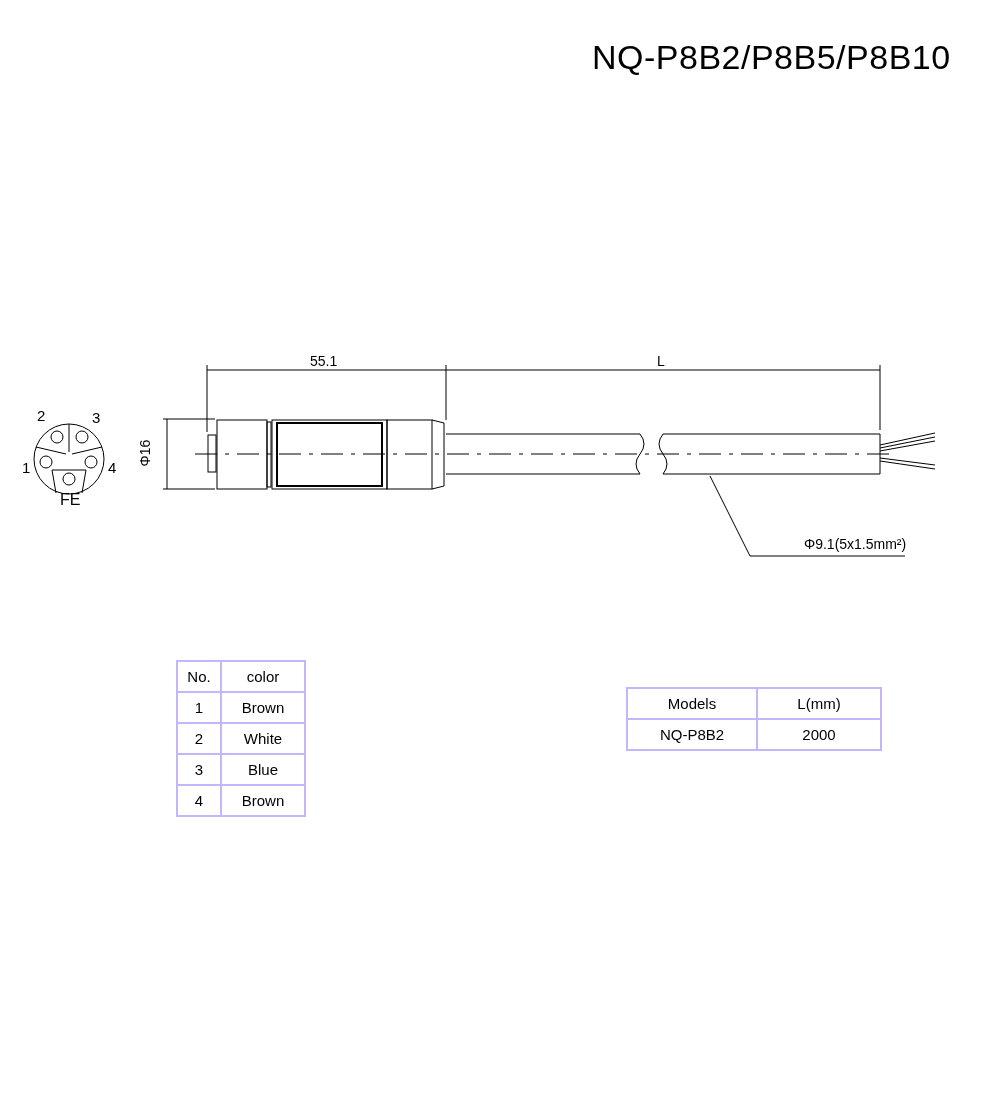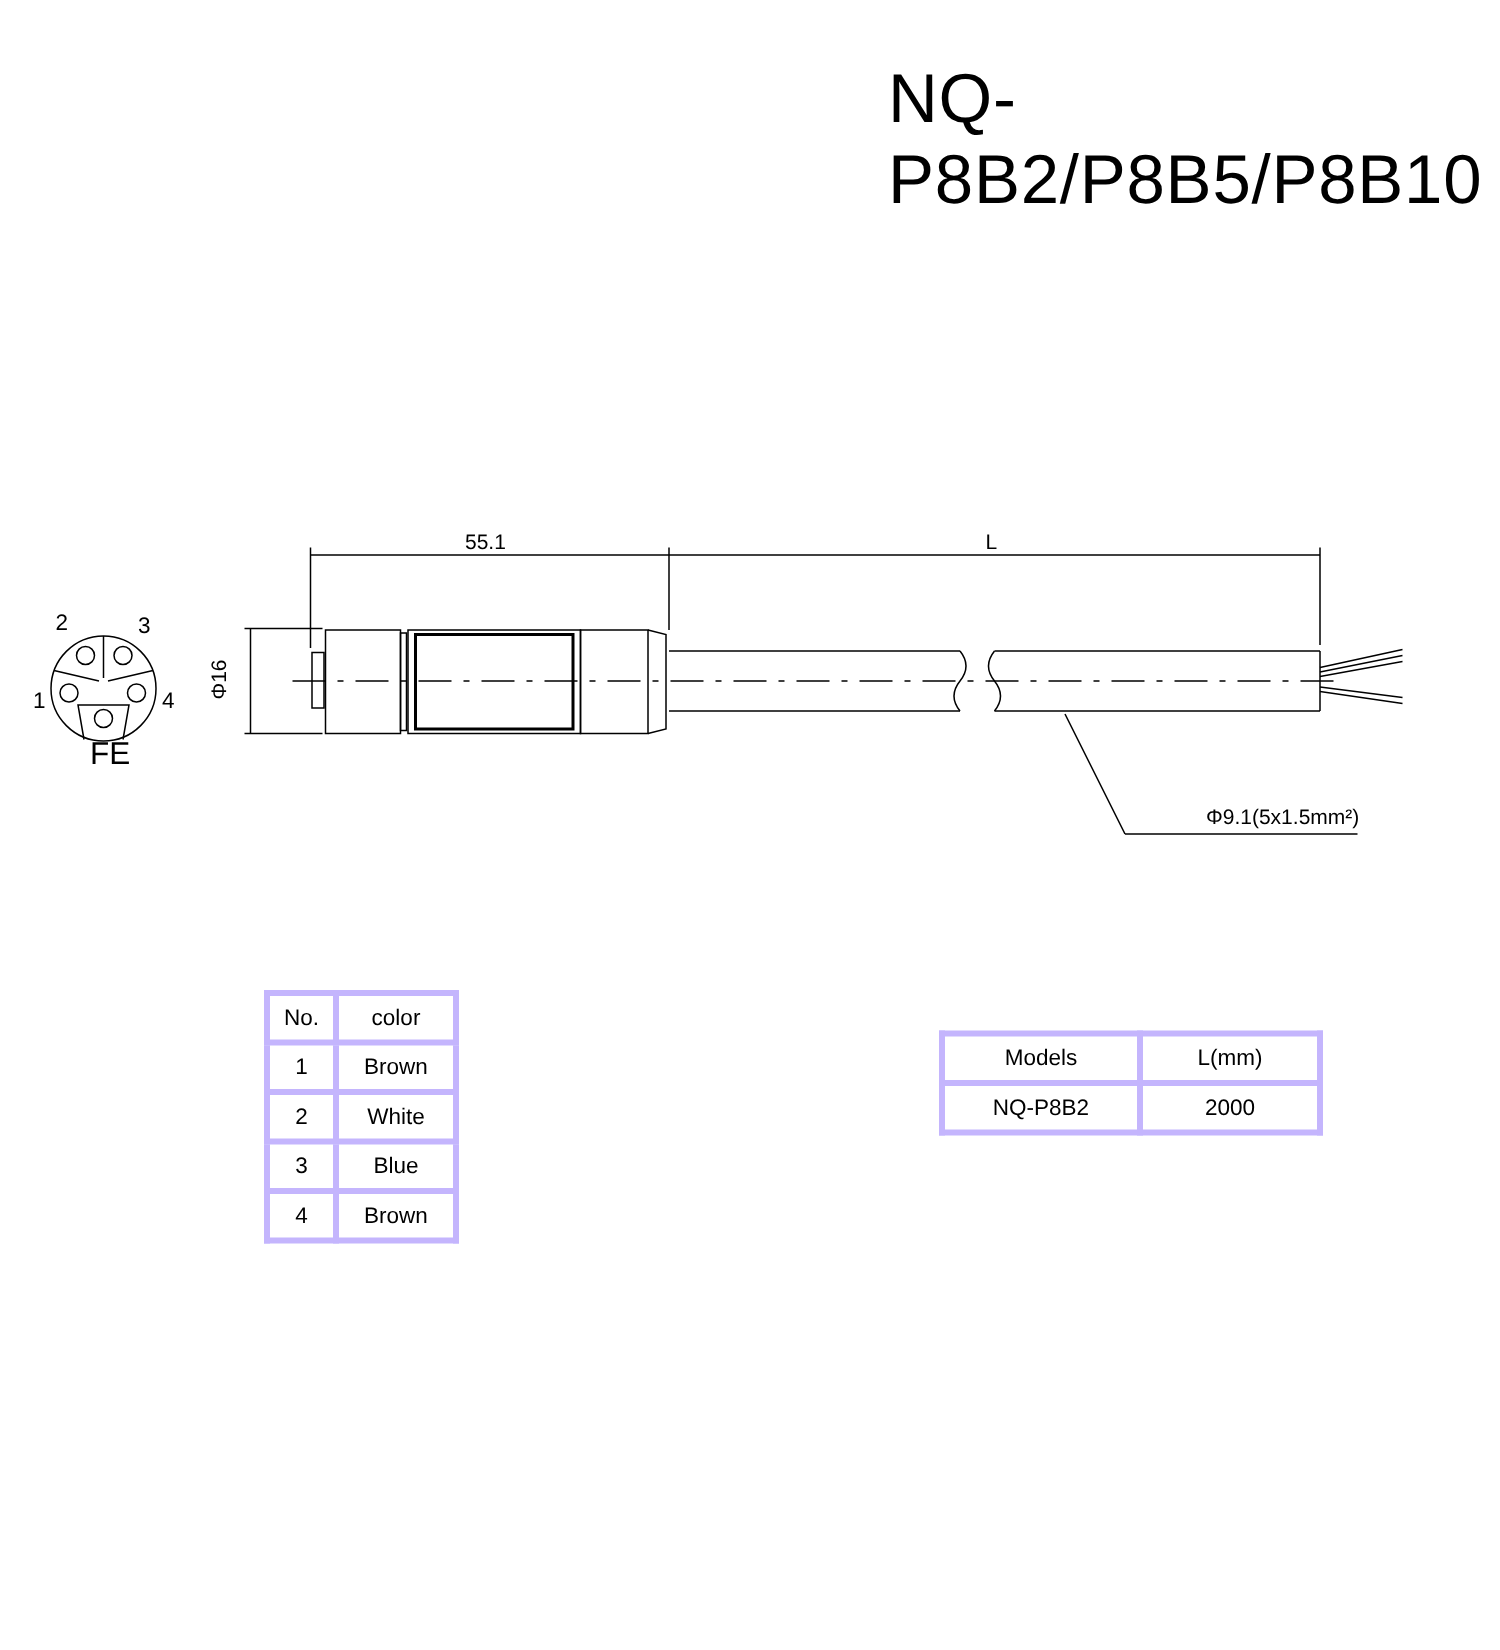--- a/index.html
+++ b/index.html
@@ -1,22 +1,22 @@
 <!DOCTYPE html>
 <html><head>
 <meta charset="utf-8">
 <style>
   html, body { margin:0; padding:0; background:#ffffff; }
   body { width:1000px; height:1100px; position:relative; overflow:hidden;
          font-family:"Liberation Sans", sans-serif; color:#000; }
-  .title { position:absolute; left:592px; top:38px; font-size:46px; letter-spacing:0.5px; }
+  .title { position:absolute; left:592px; top:38px; font-size:34px; letter-spacing:0.5px; }
   svg.drawing { position:absolute; left:0; top:0; }
   .lbl { position:absolute; font-size:14px; }
   table.t { position:absolute; border-collapse:collapse; font-size:15px; }
-  table.t td { border:4px solid #c4b5fd; text-align:center; height:29px; padding:0; }
+  table.t td { border:2px solid #c4b5fd; text-align:center; height:29px; padding:0; }
 </style>
 </head>
 <body>
 
 <div class="title">NQ-P8B2/P8B5/P8B10</div>
 
 <svg class="drawing" width="1000" height="1100" stroke="#000" fill="none" stroke-width="1">
 
   <g>
     <circle cx="69" cy="459" r="35"></circle>
@@ -68,21 +68,21 @@
   <line x1="195" y1="454" x2="890" y2="454" stroke-dasharray="22,8,4,8"></line>
 
   <line x1="710" y1="476" x2="750" y2="556"></line>
   <line x1="750" y1="556" x2="905" y2="556"></line>
 </svg>
 
 <div class="lbl" style="left:37px;top:407px;font-size:15px">2</div>
 <div class="lbl" style="left:92px;top:409px;font-size:15px">3</div>
 <div class="lbl" style="left:22px;top:459px;font-size:15px">1</div>
 <div class="lbl" style="left:108px;top:459px;font-size:15px">4</div>
-<div class="lbl" style="left:60px;top:491px;font-size:21px">FE</div>
+<div class="lbl" style="left:60px;top:491px;font-size:16px">FE</div>
 
 <div class="lbl" style="left:310px;top:353px">55.1</div>
 <div class="lbl" style="left:657px;top:353px">L</div>
 <div class="lbl" style="left:132px;top:445px;transform:rotate(-90deg);">Φ16</div>
 <div class="lbl" style="left:804px;top:536px">Φ9.1(5x1.5mm²)</div>
 
 <table class="t" style="left:176px;top:660px;width:130px">
   <tbody>
       <tr>
         <td style="width:42px">No.</td>

